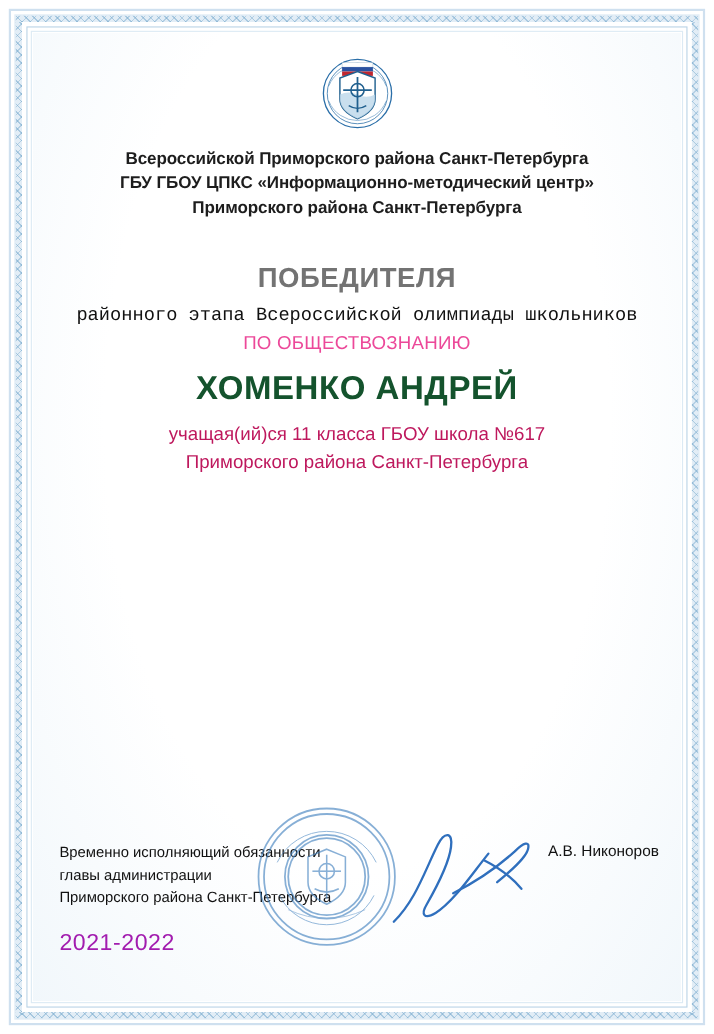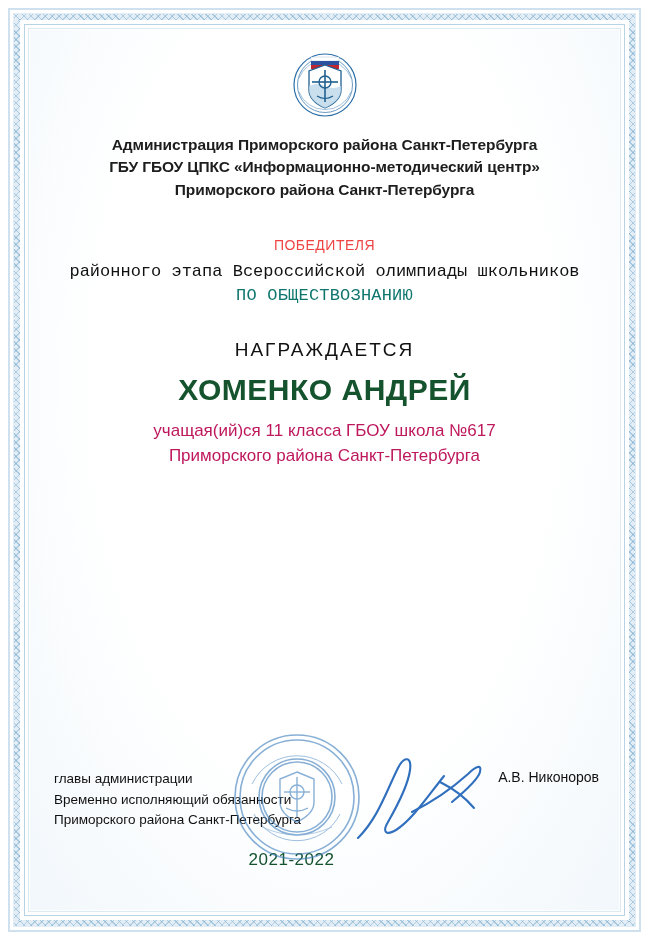--- a/index.html
+++ b/index.html
@@ -103,36 +103,35 @@
     letter-spacing: 2px;
     line-height: 1;
     font-family: "Liberation Sans", sans-serif;
   }
 
   .subtitle-block {
     margin-top: 34px;
     line-height: 1.45;
   }
   .subtitle-1 {
-    font-size: 14px;
-    font-weight: normal;
+    font-size: 25px;
+    font-weight: bold;
     letter-spacing: 0.5px;
-    color: #ef4444;
+    color: #737373;
   }
   .subtitle-2 {
     font-size: 17px;
     color: #111;
     margin-top: 4px;
     font-family: Liberation Mono, monospace;
   }
   .subtitle-3 {
     font-size: 17px;
-    color: #0f766e;
+    color: #ec4899;
     letter-spacing: 0.2px;
-    font-family: Liberation Mono, monospace;
   }
 
   .awarded {
     margin-top: 30px;
     font-size: 19px;
     letter-spacing: 2px;
     color: #111;
   }
 
   .recipient {
@@ -171,23 +170,22 @@
   }
   .signer-name {
     font-size: 14px;
     color: #111;
     white-space: nowrap;
     padding-top: 0px;
     text-align: right;
   }
   .year {
     margin-top: 20px;
-    text-align: center;
-    font-size: 17px;
-    color: #14532d;
+    font-size: 21px;
+    color: #a21caf;
     letter-spacing: 0.5px;
     padding-right: 70px;
   }
 
   
   .stamp {
     position: absolute;
     left: 232px;
     bottom: 78px;
     width: 130px;
@@ -237,46 +235,45 @@
 
         <path d="M23 34 q8 -4 16 0 t16 0 L55 38 Q55 49 39 56 Q23 49 23 38 Z" fill="#bcd7ea" opacity="0.8"></path>
         <line x1="39" y1="18" x2="39" y2="50" stroke="#20608f" stroke-width="1.6"></line>
         <line x1="26" y1="30" x2="52" y2="30" stroke="#20608f" stroke-width="1.6"></line>
         <circle cx="39" cy="30" r="6" fill="none" stroke="#20608f" stroke-width="1.4"></circle>
         <path d="M31 44 q8 5 16 0" fill="none" stroke="#20608f" stroke-width="1.2"></path>
       </svg>
     </div>
 
     <div class="org">
-      <div>Администрация Приморского района Санкт-Петербурга</div>
+      <div>Всероссийской Приморского района Санкт-Петербурга</div>
       <div>ГБУ ГБОУ ЦПКС «Информационно-методический центр»</div>
       <div>Приморского района Санкт-Петербурга</div>
     </div>
 
 
     <div class="subtitle-block">
       <div class="subtitle-1">ПОБЕДИТЕЛЯ</div>
       <div class="subtitle-2">районного этапа Всероссийской олимпиады школьников</div>
       <div class="subtitle-3">ПО ОБЩЕСТВОЗНАНИЮ</div>
     </div>
 
-    <div class="awarded">НАГРАЖДАЕТСЯ</div>
 
     <div class="recipient">ХОМЕНКО АНДРЕЙ</div>
 
     <div class="recipient-info">
       <div>учащая(ий)ся 11 класса ГБОУ школа №617</div>
       <div>Приморского района Санкт-Петербурга</div>
     </div>
 
     <div class="footer">
       <div class="footer-row">
         <div class="signer-title">
+          <div>Временно исполняющий обязанности</div>
           <div>главы администрации</div>
-          <div>Временно исполняющий обязанности</div>
           <div>Приморского района Санкт-Петербурга</div>
         </div>
         <div class="signer-name">А.В. Никоноров</div>
       </div>
       <div class="year">2021-2022</div>
     </div>
 
   </div>
 
   <div class="stamp">

